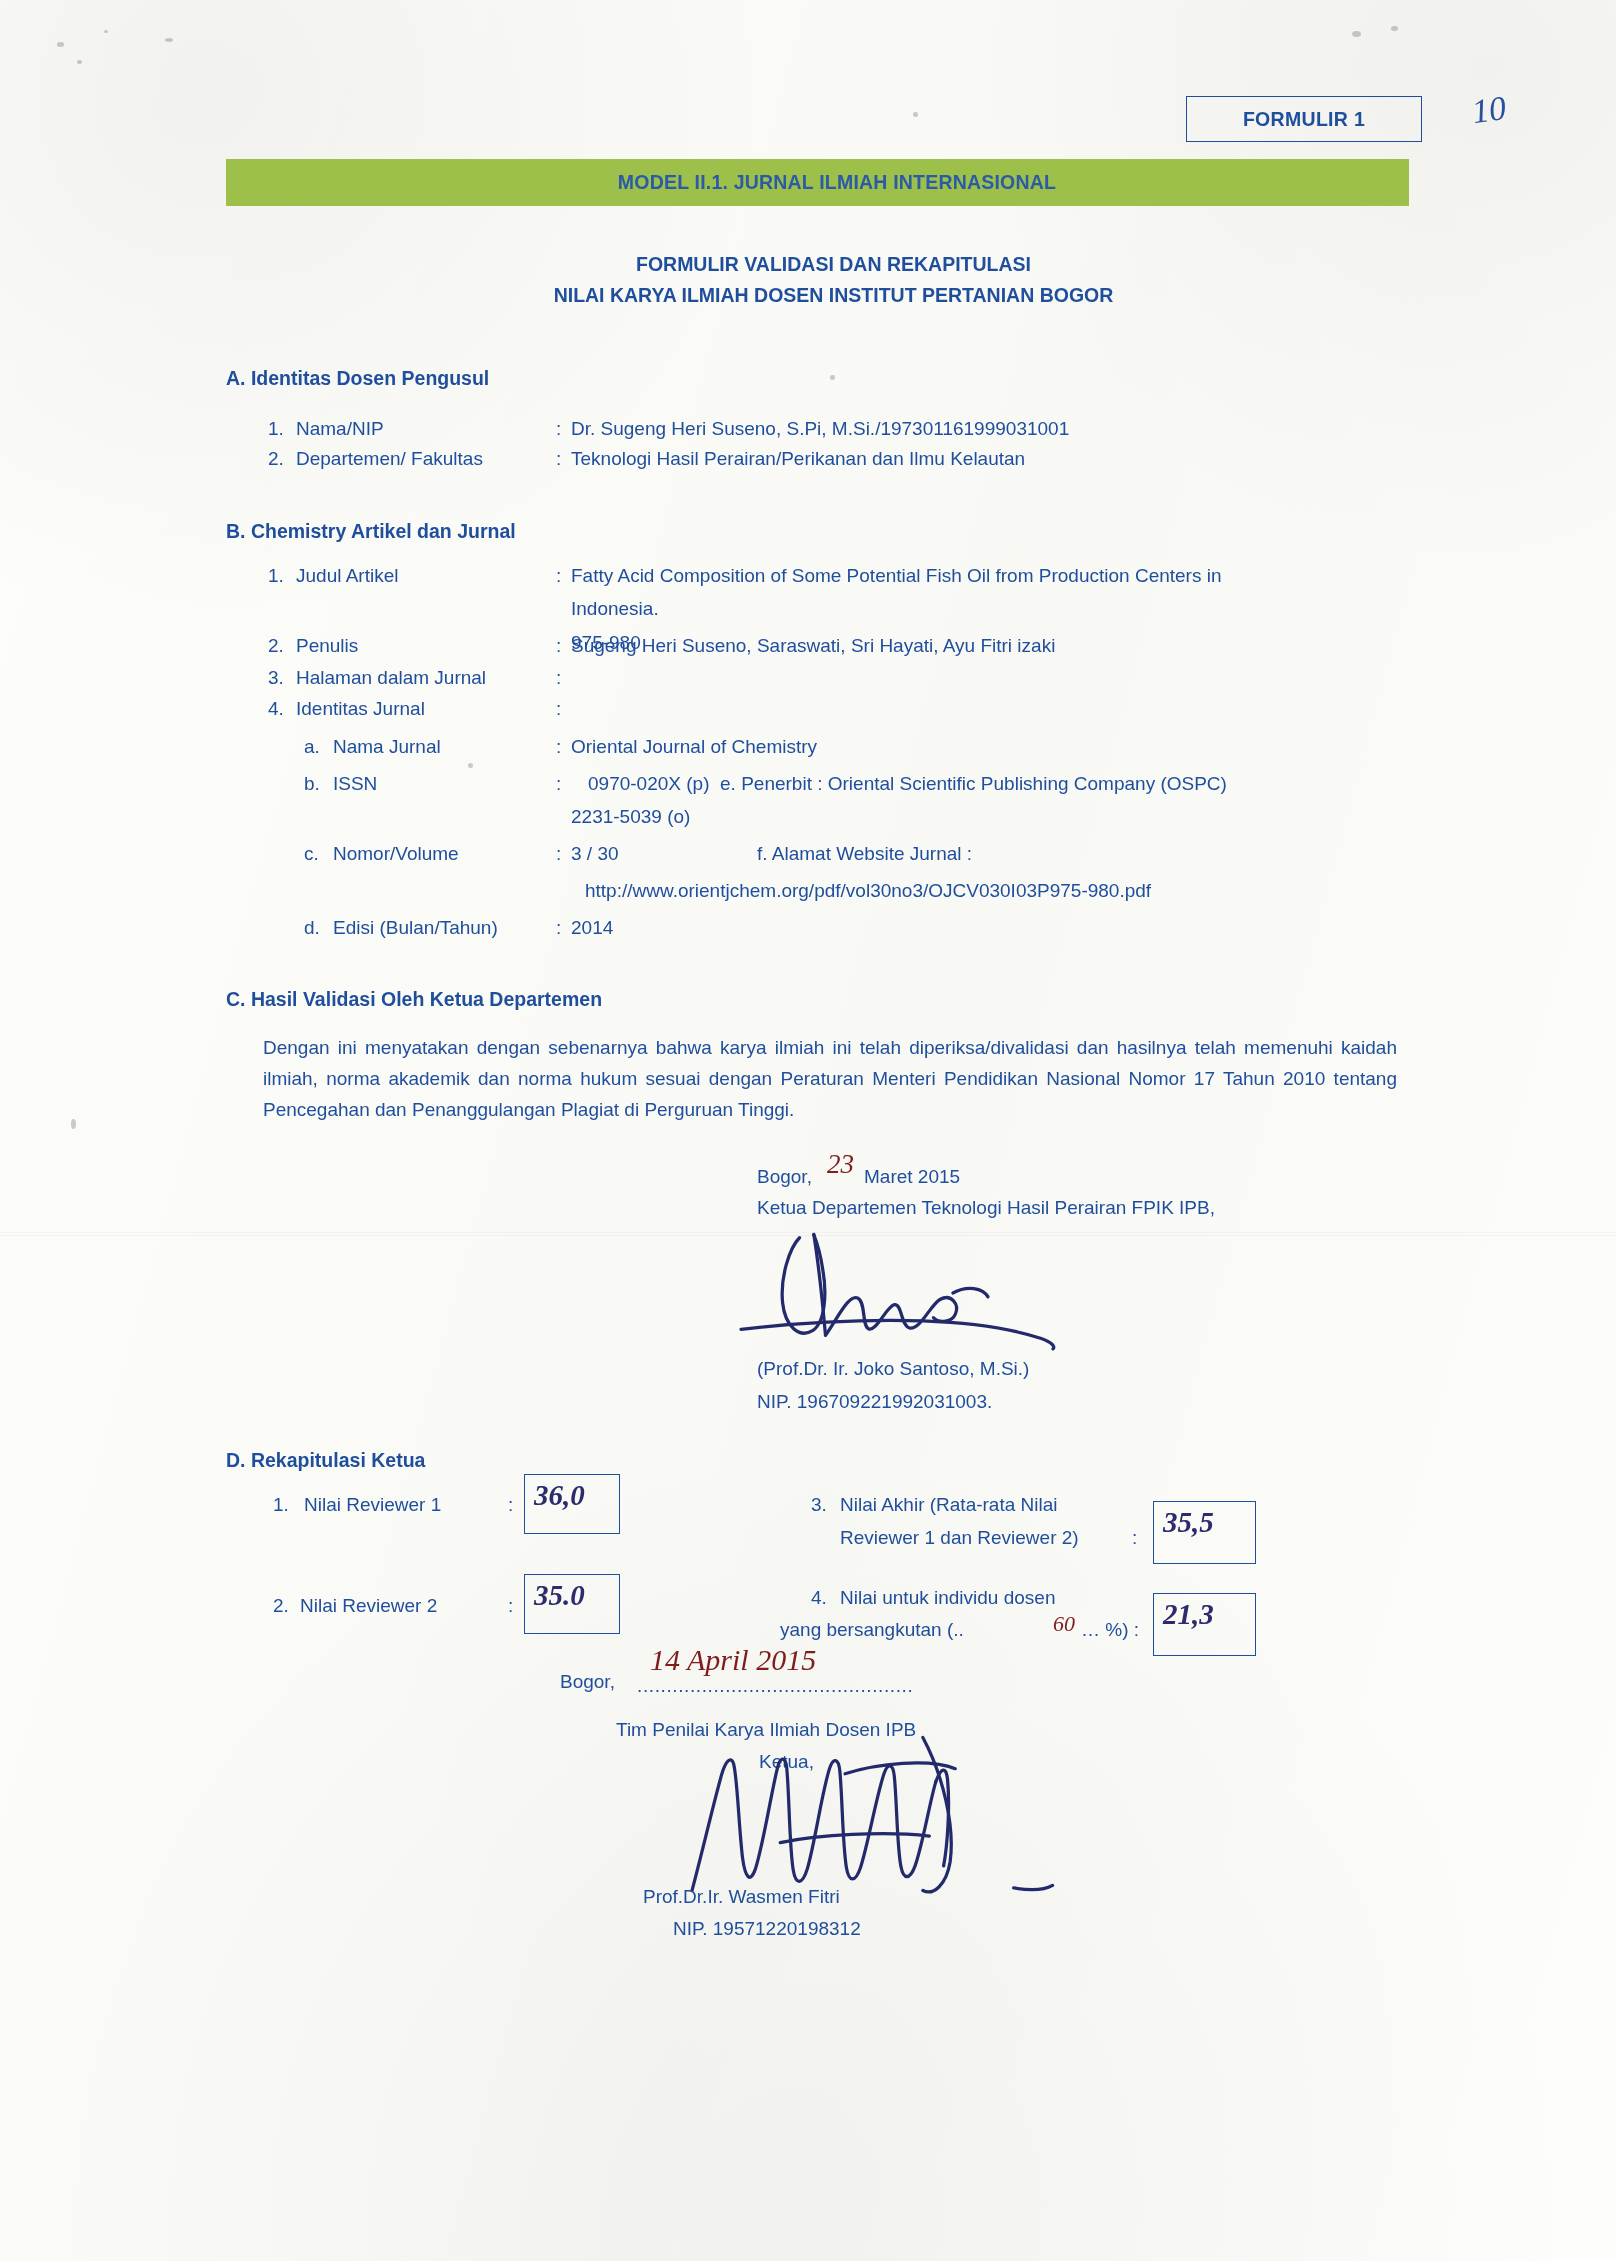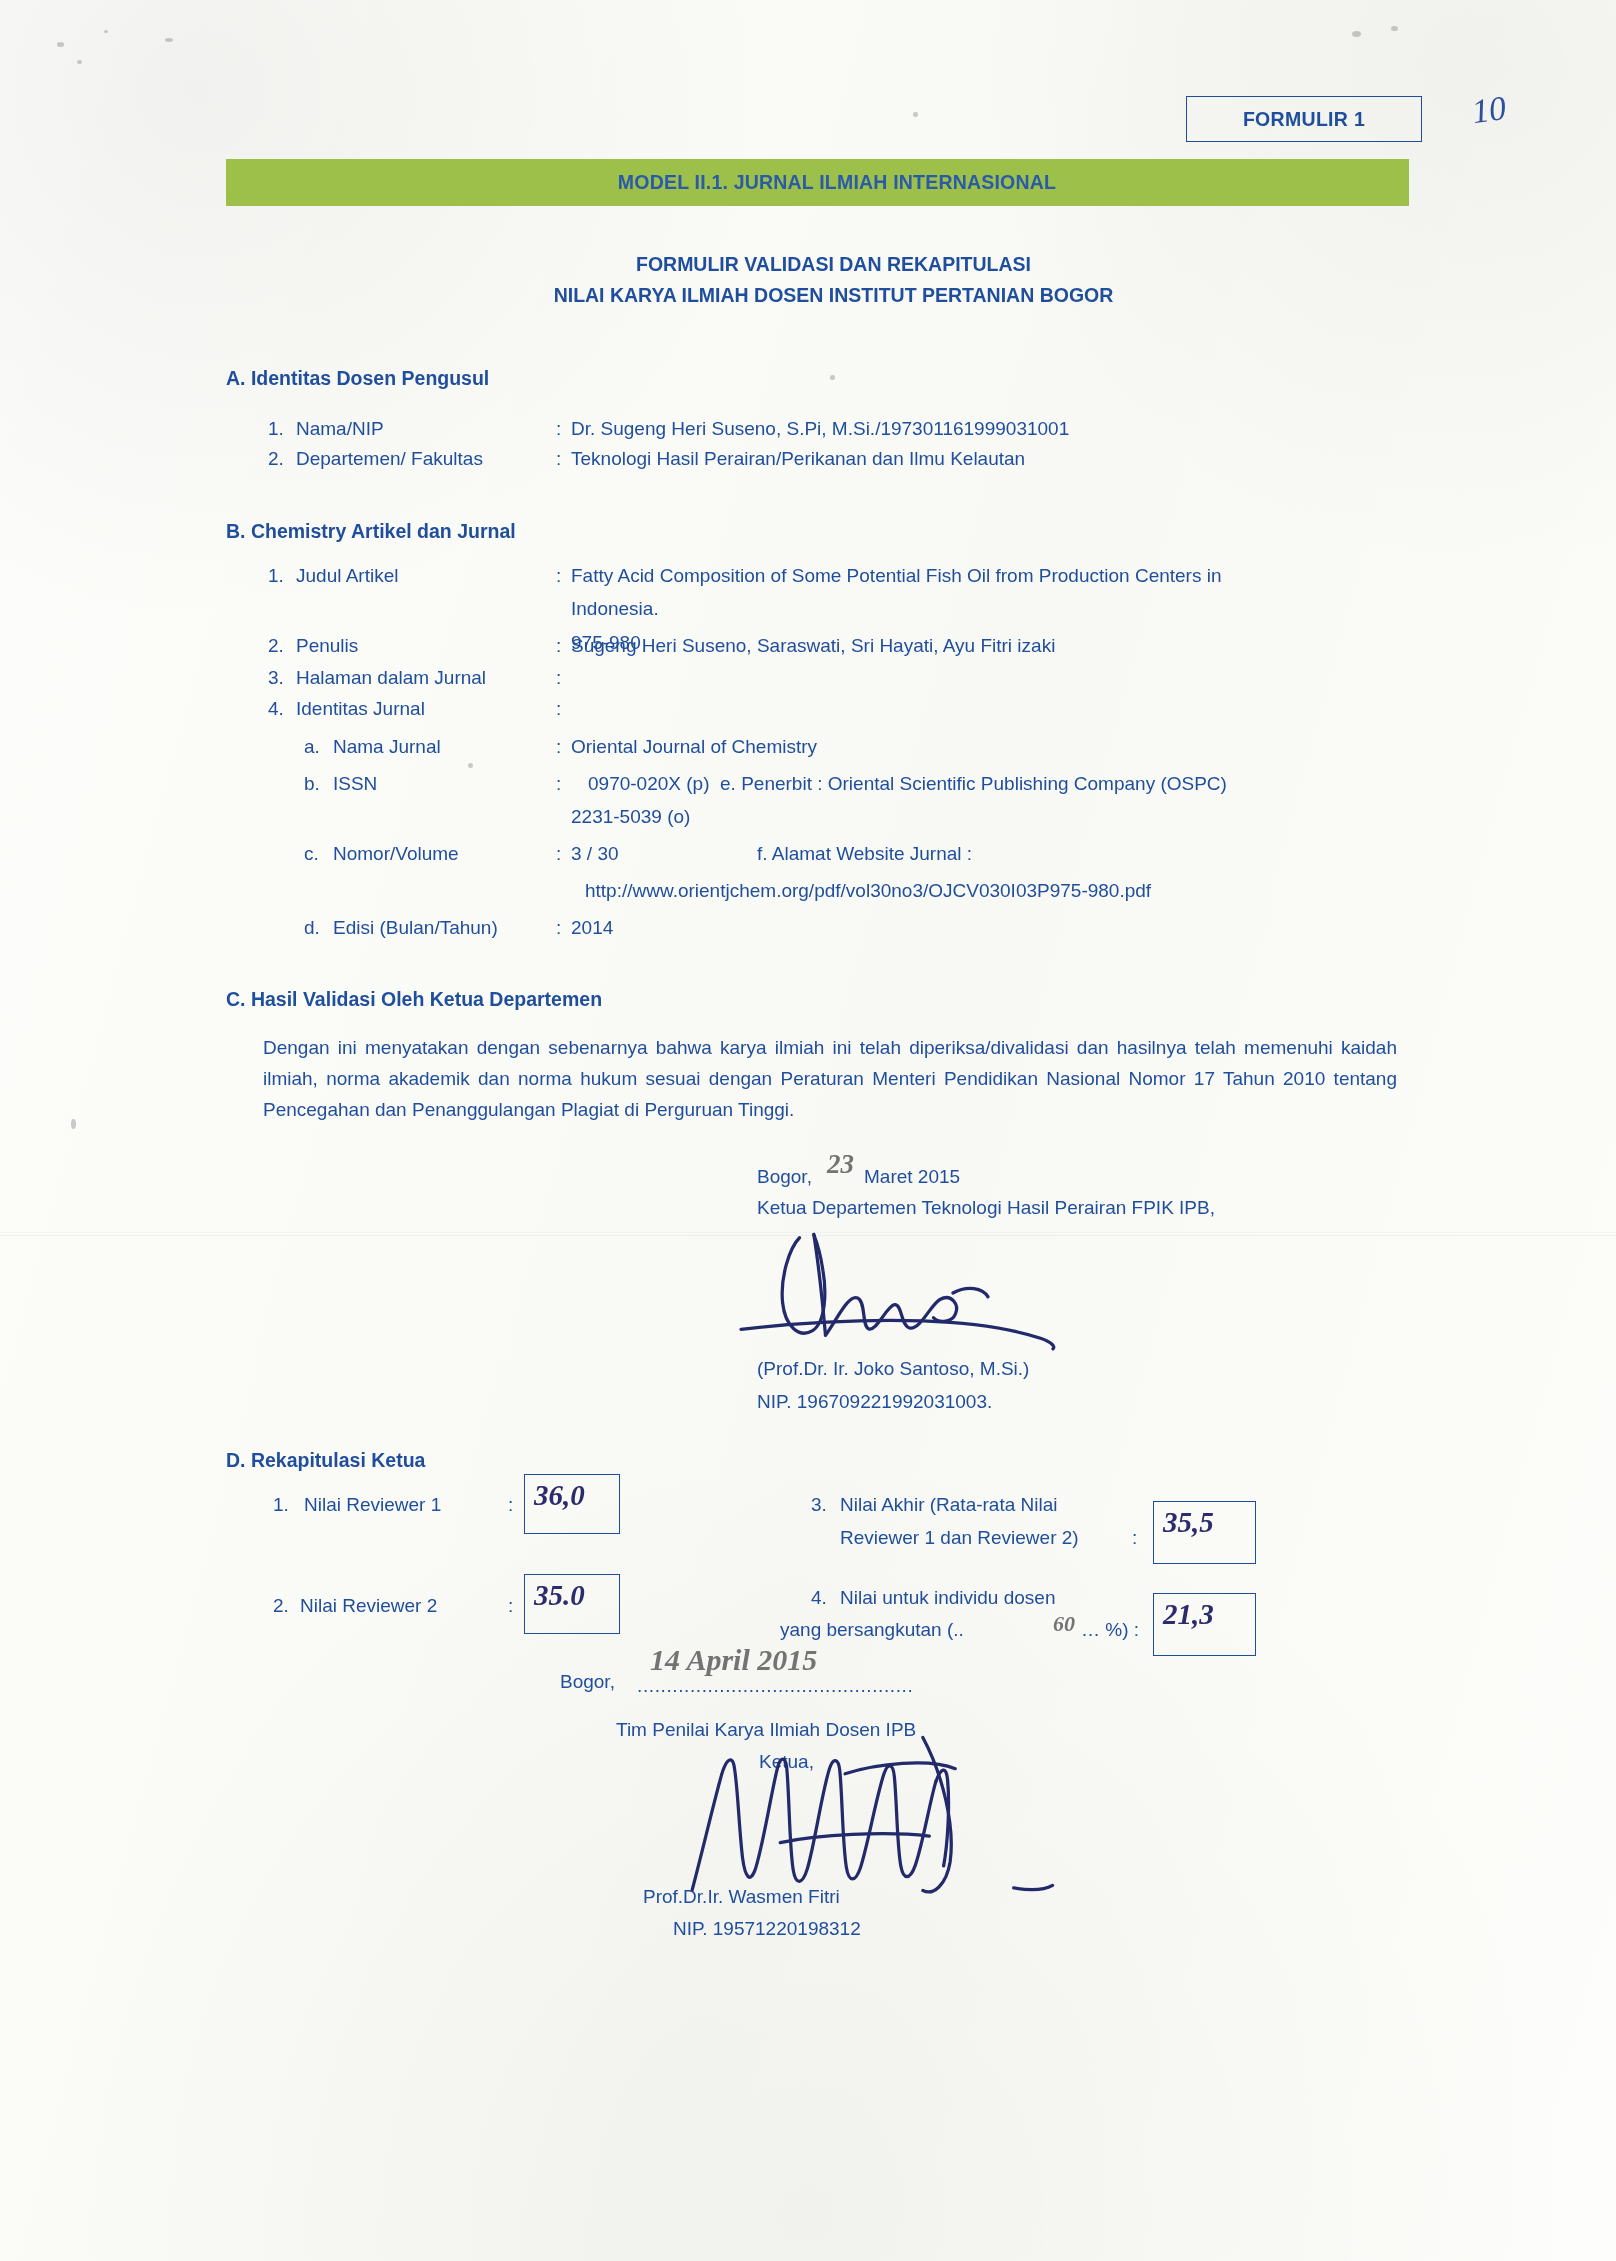--- a/index.html
+++ b/index.html
@@ -100,24 +100,24 @@
     position: absolute;
     color: #1f4e9c;
     font-size: 19px;
     text-align: justify;
     line-height: 1.62;
   }
   
   .hand {
     position: absolute;
     font-family: "Liberation Serif", serif;
-    color: #737373;
+    color: #7f1d1d;
     font-size: 26px;
     font-style: italic;
-    font-weight: bold;
+    font-weight: normal;
   }
   .hand-lg {
     font-size: 30px;
   }
   .val-box {
     position: absolute;
     border: 1.3px solid #1f4e9c;
     background: transparent;
   }
   .val-box span {

